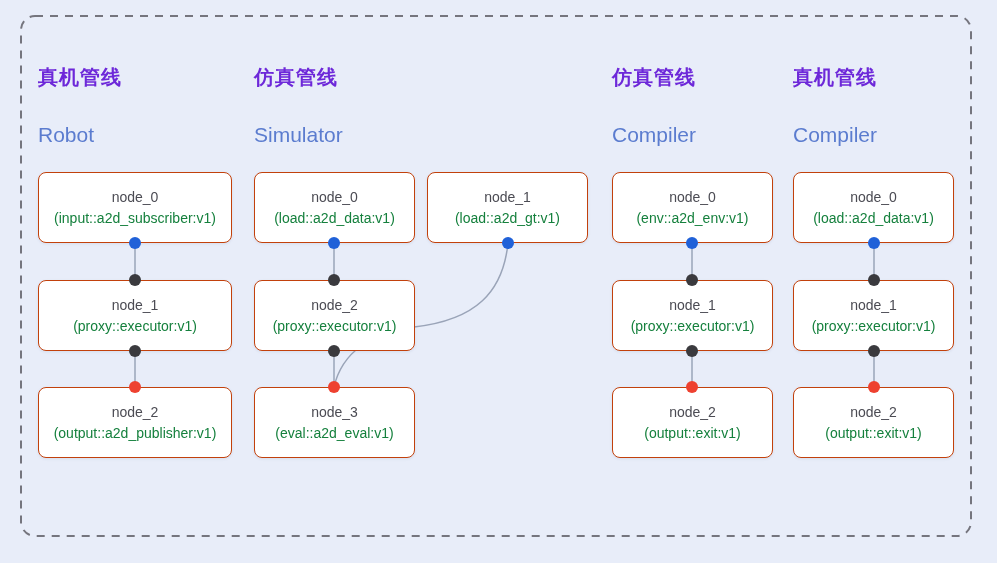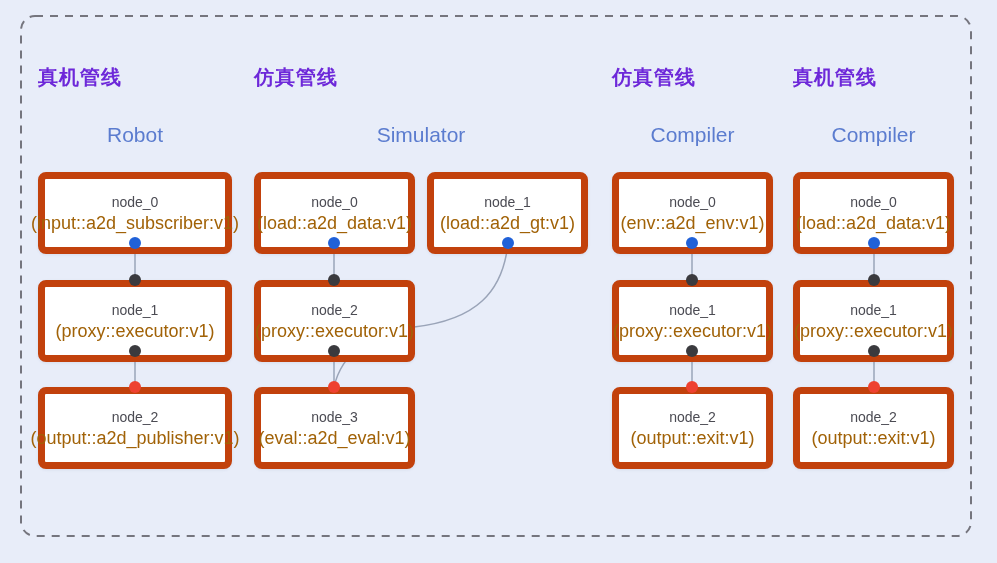--- a/index.html
+++ b/index.html
@@ -6,32 +6,32 @@
   .canvas{
     position:relative;width:997px;height:563px;background:#e8edf9;
     font-family:"Liberation Sans", sans-serif;overflow:hidden;
   }
   .underlay{position:absolute;left:0;top:0;z-index:1;}
   .title-zh{
     position:absolute;z-index:2;text-align:left;
     font-size:20px;font-weight:700;color:#6d28d9;letter-spacing:1px;
   }
   .title-en{
-    position:absolute;z-index:2;text-align:center;
+    position:absolute;z-index:2;
     font-size:21px;font-weight:400;color:#5b7ccf;
   }
   .card{
-    position:absolute;z-index:2;height:82px;box-sizing:border-box;
-    background:#ffffff;border:7px solid #c2410c;border-radius:8px;
+    position:absolute;z-index:2;height:71px;box-sizing:border-box;
+    background:#ffffff;border:1px solid #c2410c;border-radius:8px;
     box-shadow:0 1px 3px rgba(70,90,140,0.10);
     display:flex;flex-direction:column;align-items:center;justify-content:center;
     gap:2px;
   }
   .node-name{font-size:14px;color:#4b4b53;line-height:19px;}
-  .node-spec{font-size:18px;color:#a16207;line-height:19px;white-space:nowrap;}
+  .node-spec{font-size:14px;color:#15803d;line-height:19px;white-space:nowrap;}
   .dot{
     position:absolute;z-index:3;width:12px;height:12px;border-radius:50%;
   }
   .dot-blue{background:#2061d8;}
   .dot-dark{background:#3a3a3e;}
   .dot-red{background:#ee4130;}
 </style>
 </head>
 <body>
 

